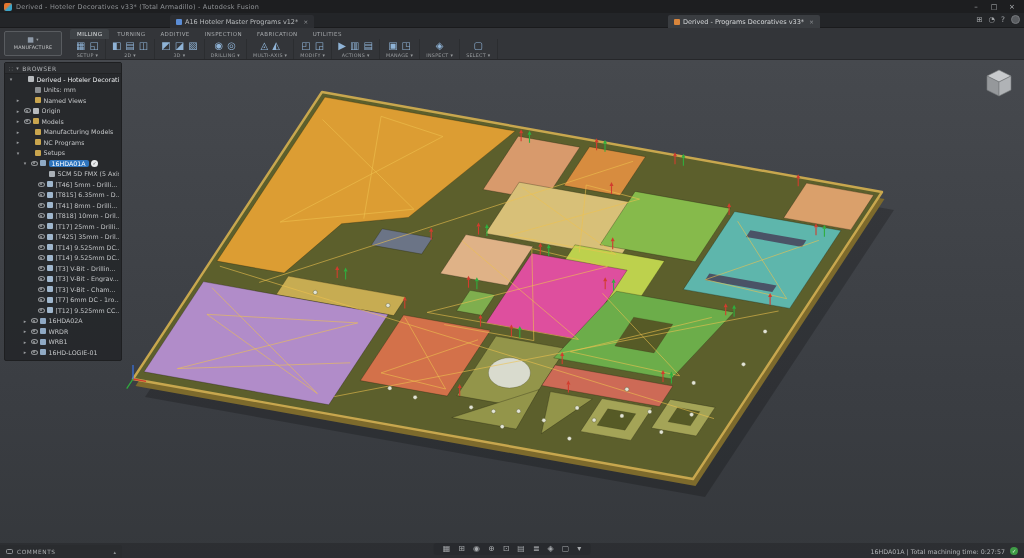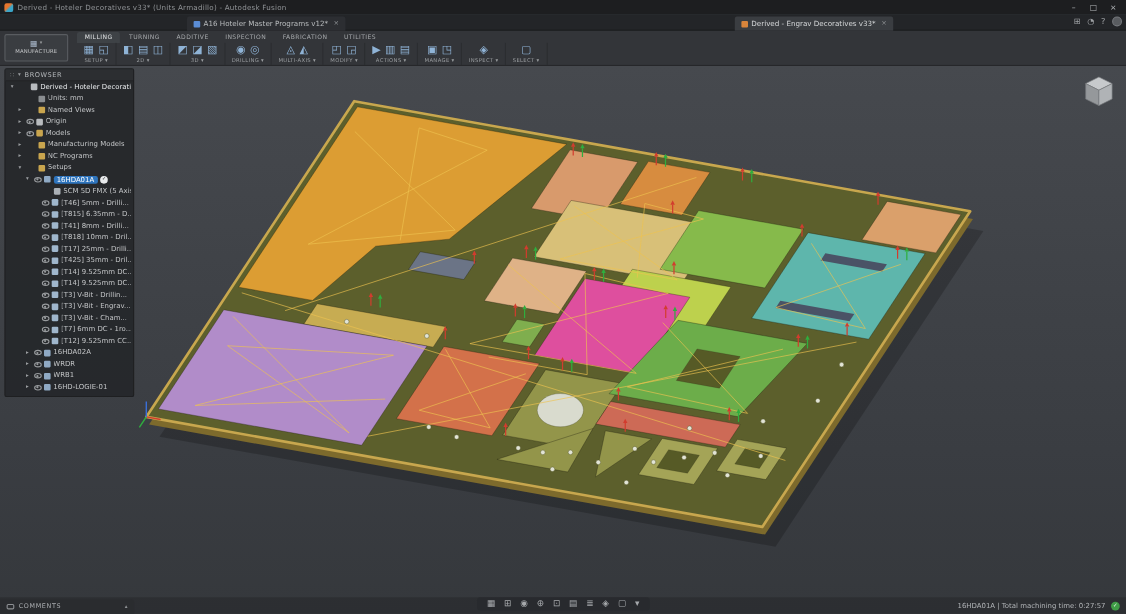--- a/index.html
+++ b/index.html
@@ -87,39 +87,39 @@
     justify-content:center;color:#eaf6eb;font-size:5px;}
 </style>
 </head>
 <body>
 
 <div id="app">
 
   <div class="titlebar">
     <div class="tb-left">
       <span class="app-logo"></span>
-      <span class="tb-title">Derived - Hoteler Decoratives v33* (Units Armadillo) - Autodesk Fusion</span>
+      <span class="tb-title">Derived - Hoteler Decoratives v33* (Total Armadillo) - Autodesk Fusion</span>
     </div>
     <div class="tb-right" id="win-controls">
         <div class="win-btn">–</div>
         <div class="win-btn">□</div>
         <div class="win-btn">×</div>
       </div>
   </div>
 
   <div class="tabbar">
     <div id="doc-tabs">
         <div class="doc-tab" style="left: 170px;">
           <span class="tab-icon" style="background: rgb(91, 141, 214);"></span>
           <span>A16 Hoteler Master Programs v12*</span>
           <span class="tab-close">×</span>
         </div>
         <div class="doc-tab active" style="left: 668px;">
           <span class="tab-icon" style="background: rgb(217, 133, 59);"></span>
-          <span>Derived - Engrav Decoratives v33*</span>
+          <span>Derived - Programs Decoratives v33*</span>
           <span class="tab-close">×</span>
         </div>
       </div>
     <div class="tabbar-right" id="tabbar-icons">
         <span class="tr-icon">⊞</span>
         <span class="tr-icon">◔</span>
         <span class="tr-icon">?</span>
         <span class="avatar"></span>
       </div>
   </div>

